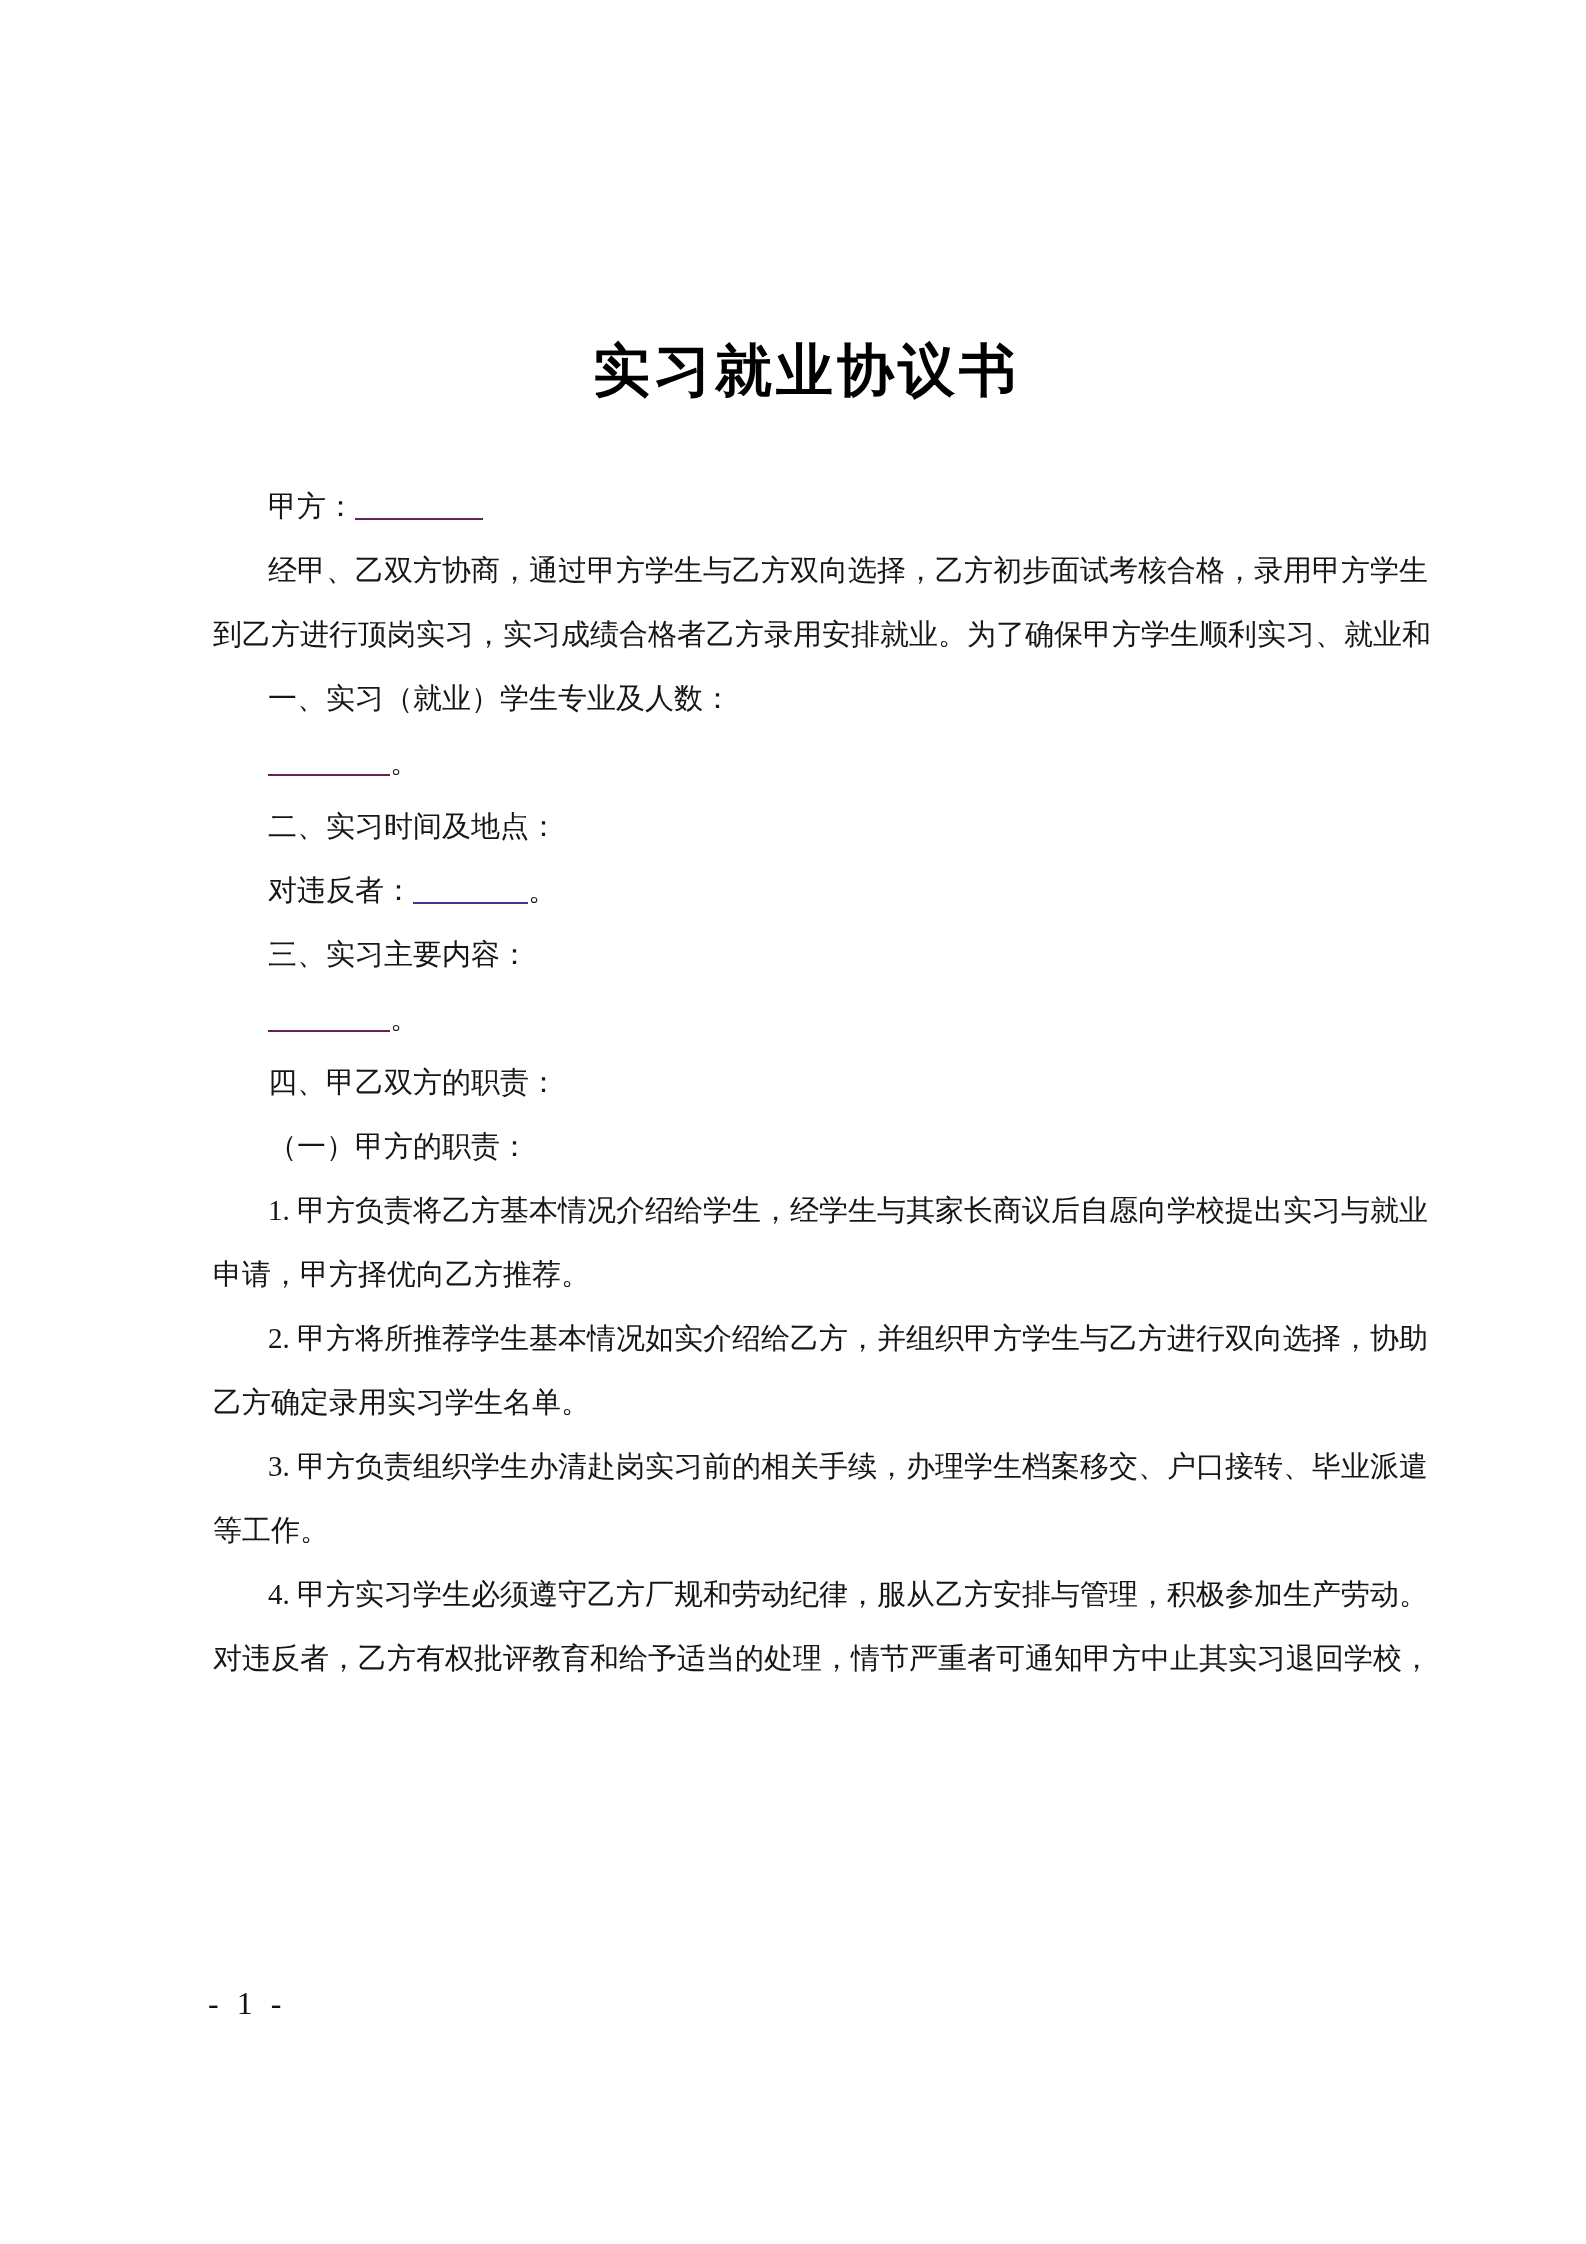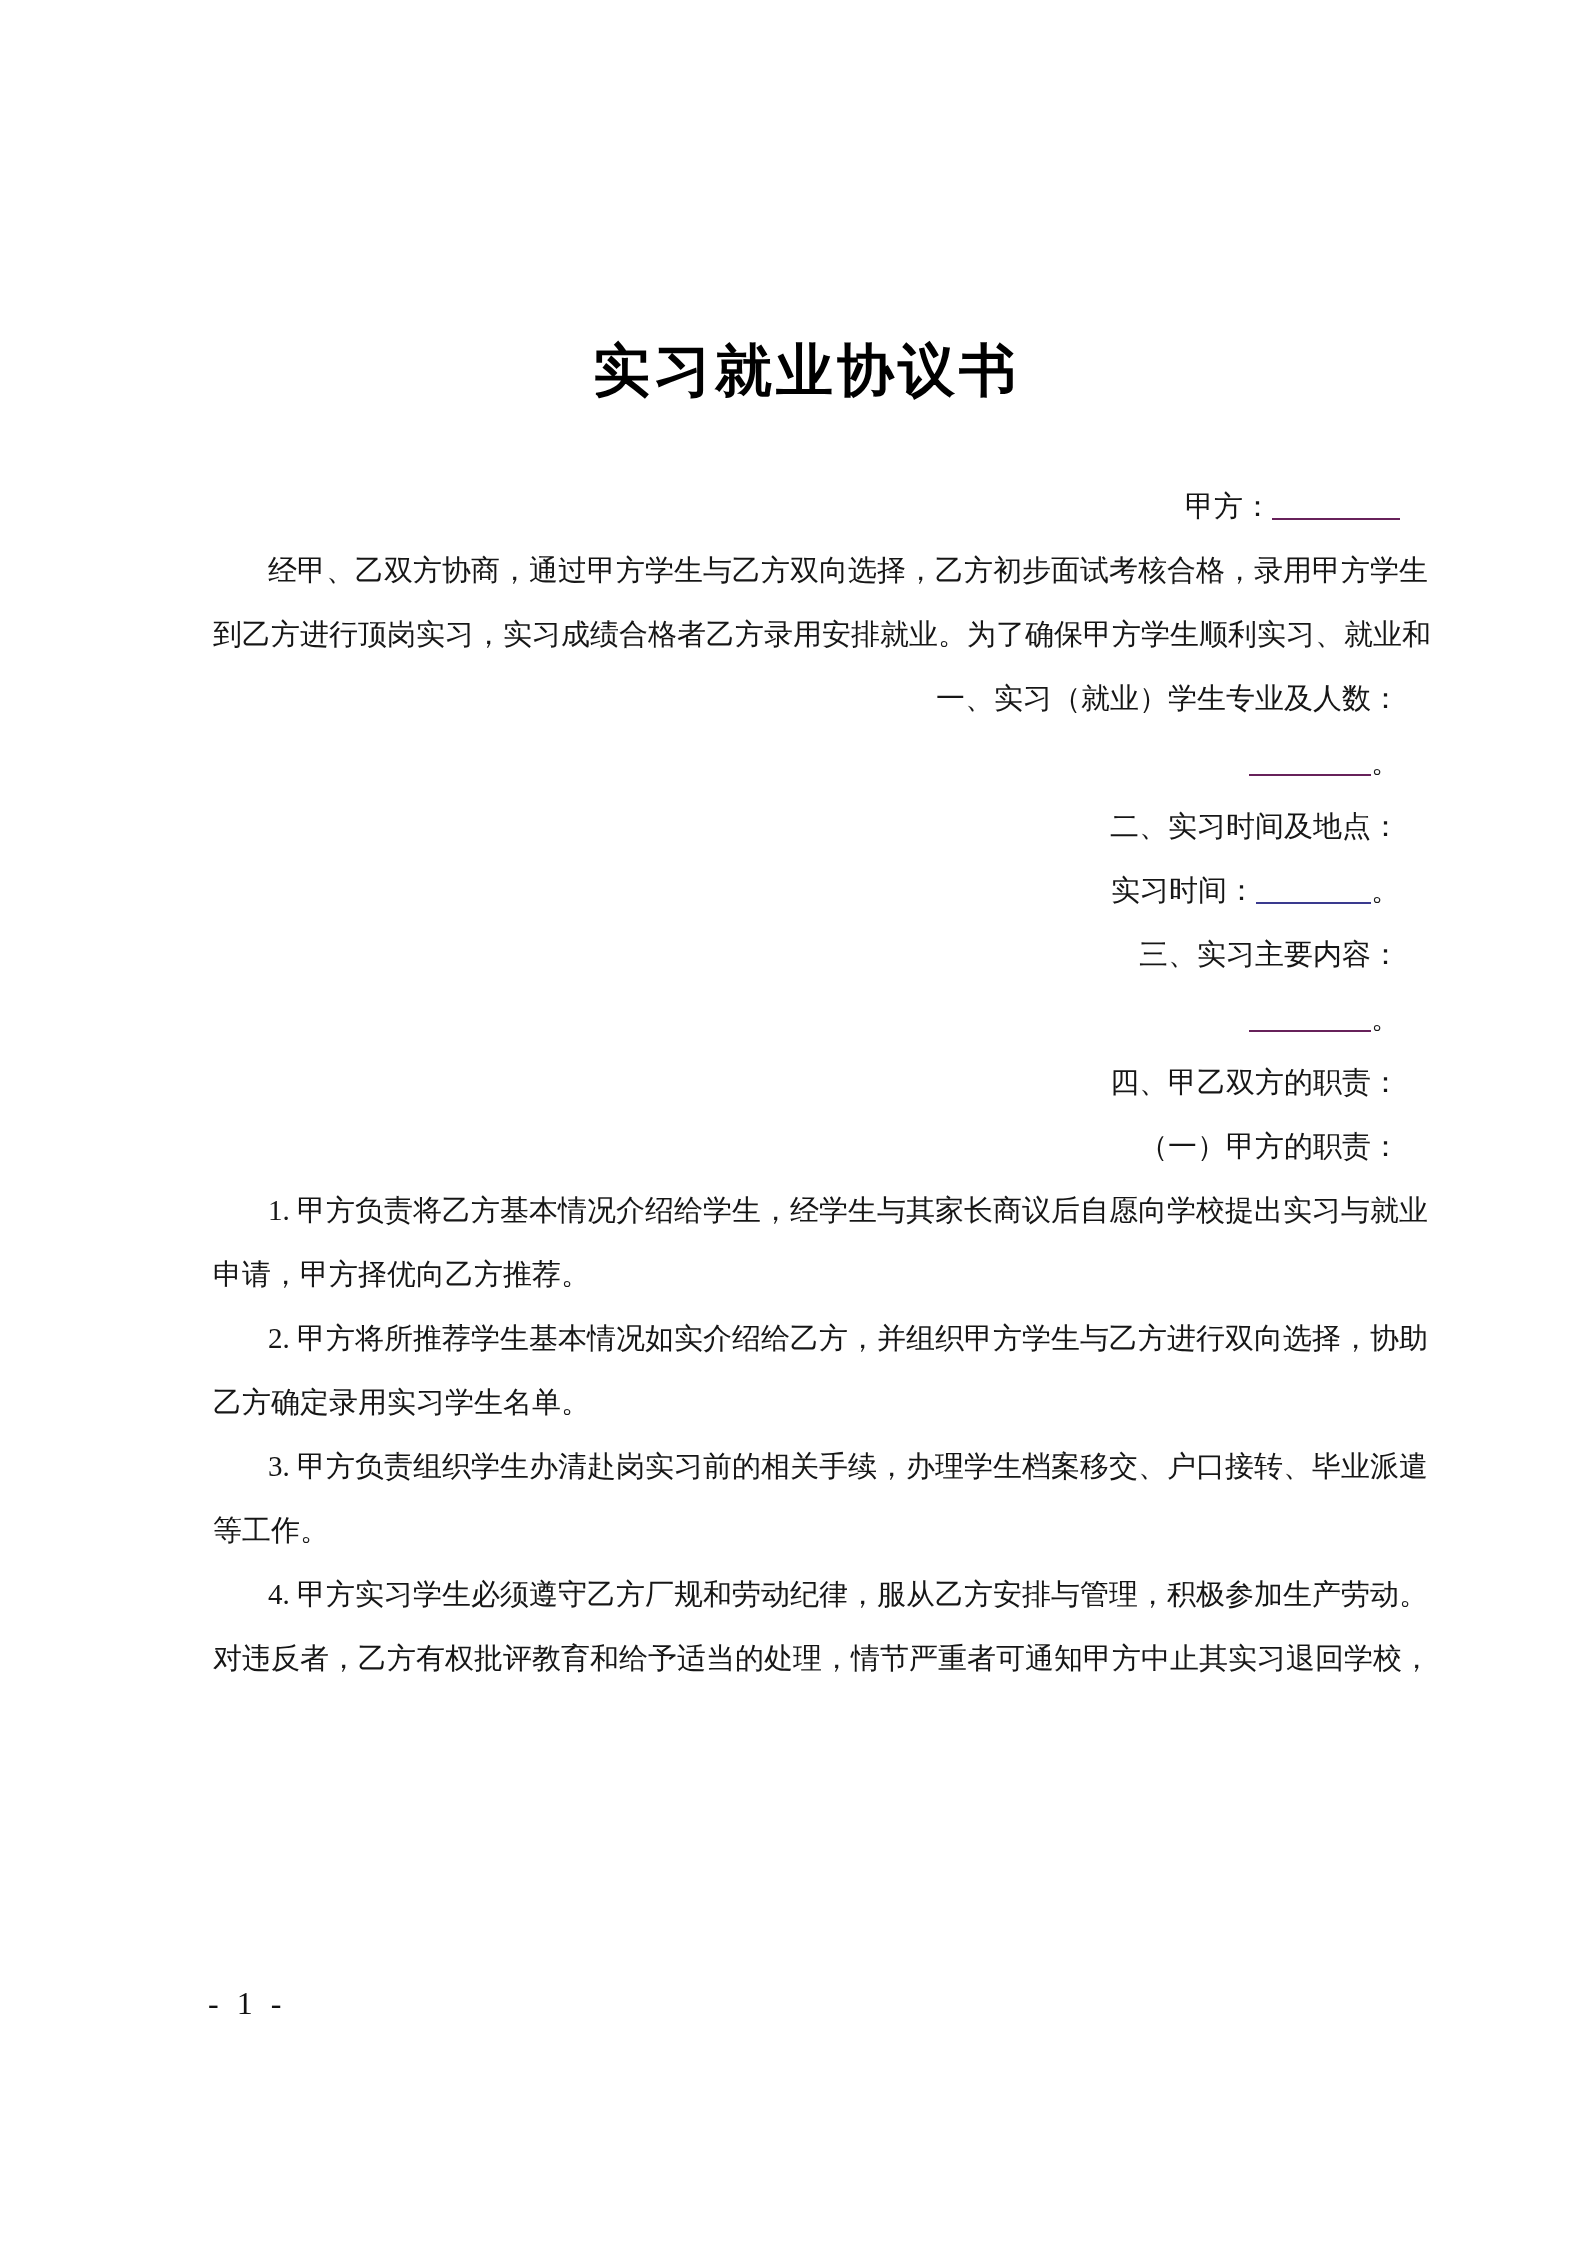--- a/index.html
+++ b/index.html
@@ -28,21 +28,21 @@
   }
   .doc-body {
     position: absolute;
     top: 474px;
     left: 213px;
     width: 1187px;
     font-size: 29px;
     line-height: 64px;
   }
   .bline { white-space: nowrap; height: 64px; }
-  .indent { text-indent: 55px; text-align: right; }
+  .indent { text-indent: 55px; }
   .blank {
     display: inline-block;
     position: relative;
     top: 4px;
     border-bottom: 2px solid #67215a;
   }
   .blank.field { border-bottom-color: #3a3a8e; }
   .w128 { width: 128px; }
   .w124 { width: 124px; }
   .w122 { width: 122px; }
@@ -76,21 +76,21 @@
     <div class="bline indent">一、实习（就业）学生专业及人数：</div>
 
     <div class="bline indent">
       <span class="blank w122"></span><span>。</span>
     </div>
 
     <div class="bline indent">二、实习时间及地点：</div>
 
 
     <div class="bline indent">
-      <span>实习时间：</span><span class="blank field w115"></span><span>。</span>
+      <span>对违反者：</span><span class="blank field w115"></span><span>。</span>
     </div>
 
     <div class="bline indent">三、实习主要内容：</div>
 
     <div class="bline indent">
       <span class="blank w122"></span><span>。</span>
     </div>
 
     <div class="bline indent">四、甲乙双方的职责：</div>
 

